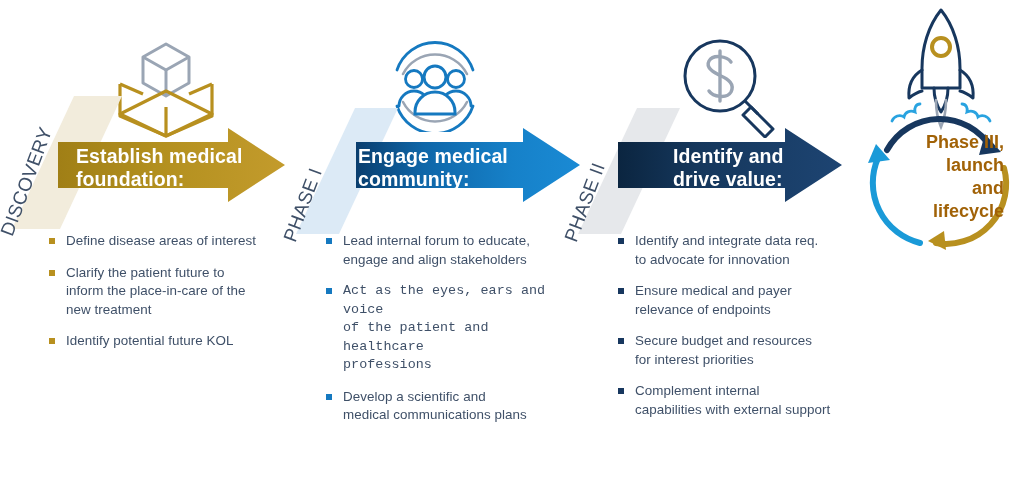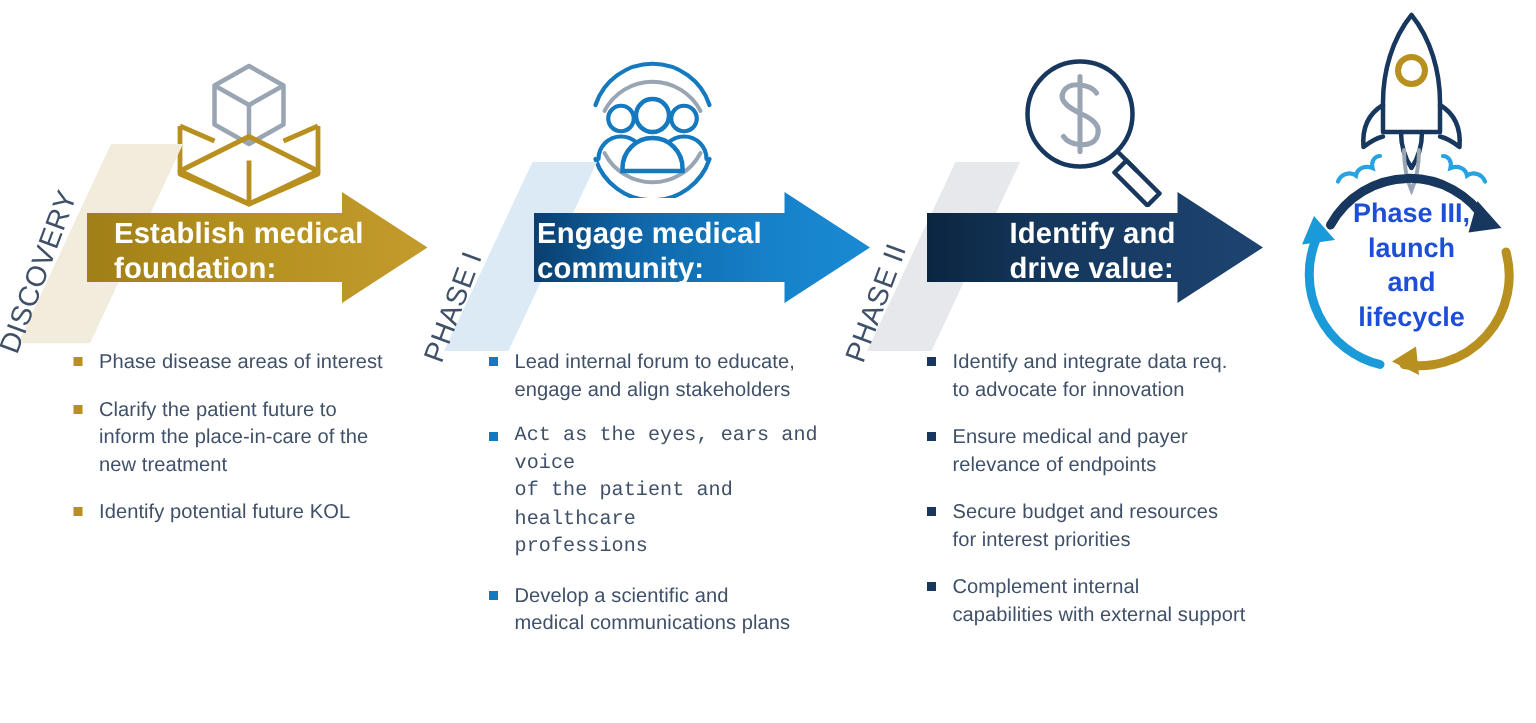--- a/index.html
+++ b/index.html
@@ -68,25 +68,25 @@
   }
   .b-gold li:before{background:#b8901f;}
   .b-blue li:before{background:#1579c0;}
   .b-navy li:before{background:#17375e;}
 
   
   .cycle{position:absolute;left:858px;top:0;width:166px;height:250px;}
   .cycle-text{
     position:absolute;
     left:878px;top:131px;width:126px;
-    text-align:center;
+    text-align:right;
     font-size:18px;
     font-weight:bold;
     line-height:23px;
-    color:#1d4ed8;
+    color:#a16207;
     white-space:pre-line;
   }
 </style>
 </head>
 <body>
 
 <div class="stage">
 
   <div class="phase ph1">
 
@@ -123,21 +123,21 @@
             <stop offset="1" stop-color="#c39b2c"></stop>
           </linearGradient>
         </defs>
         <polygon points="0,14 170,14 170,0 227,37 170,74 170,60 0,60" fill="url(#gGold)"></polygon>
       </svg>
       <div class="arrow-text" style="left:18px;top:17px;">Establish medical
 foundation:</div>
     </div>
 
     <ul class="bullets b-gold" style="left:49px;top:232px;width:246px;">
-      <li>Phase disease areas of interest</li>
+      <li>Define disease areas of interest</li>
       <li style="white-space:pre-line;">Clarify the patient future to
 inform the place-in-care of the
 new treatment</li>
       <li>Identify potential future KOL</li>
     </ul>
   </div>
 
   <div class="phase ph2">
 
     <div class="icon" style="left:101px;top:40px;">

